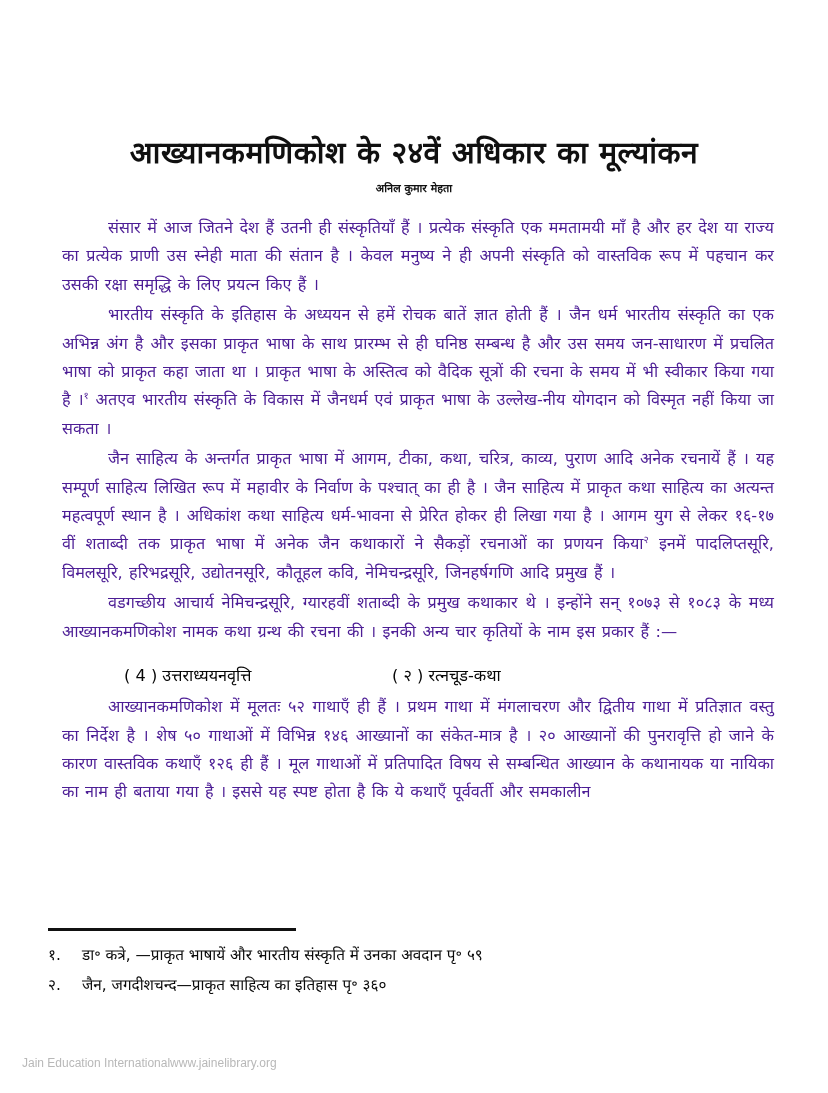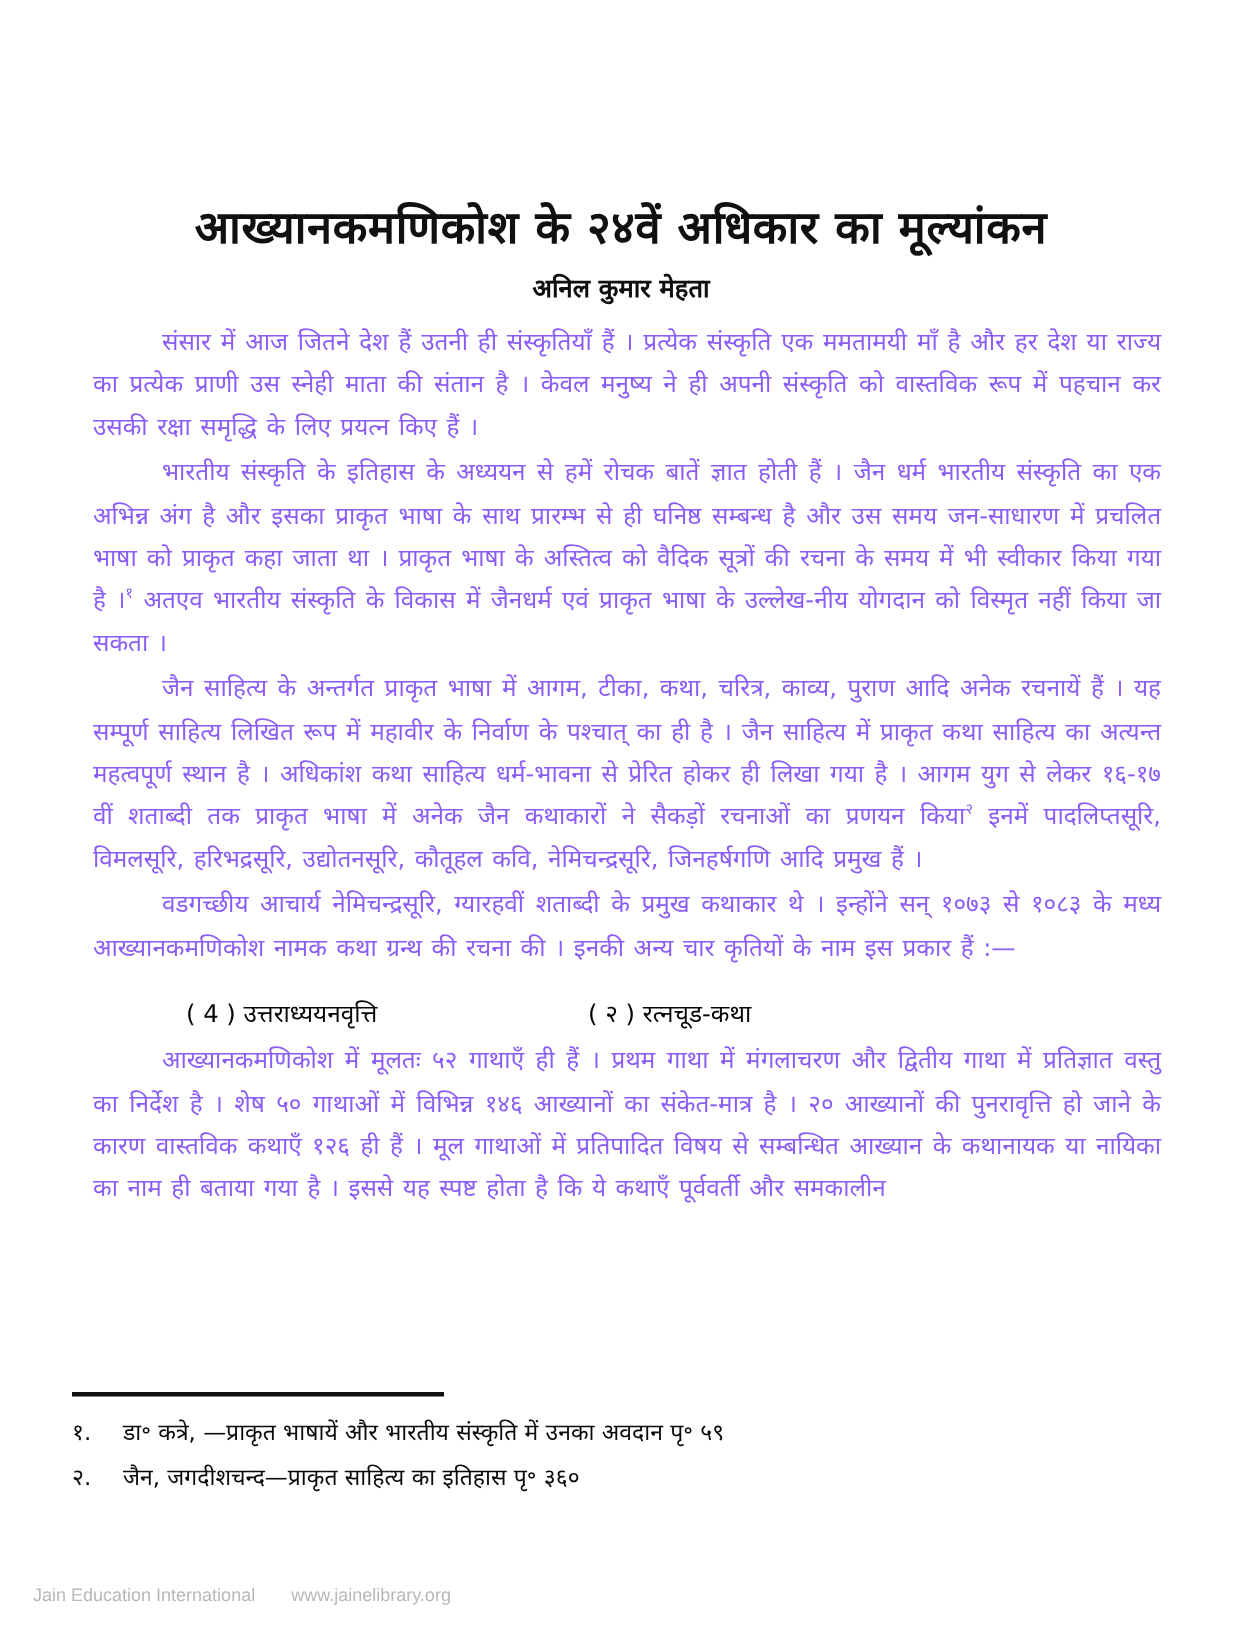--- a/index.html
+++ b/index.html
@@ -37,40 +37,40 @@
     font-family: "DejaVu Sans", sans-serif;
     font-size: 30px;
     font-weight: bold;
     letter-spacing: 0.5px;
     line-height: 1.15;
     color: #101010;
     white-space: nowrap;
   }
   .doc-author {
     font-family: "DejaVu Sans", sans-serif;
-    font-size: 17px;
+    font-size: 11px;
     font-weight: bold;
     margin-top: 9px;
     color: #101010;
   }
 
   
   .body-text {
     position: absolute;
     left: 62px;
     top: 214px;
     width: 712px;
   }
   .para {
     font-family: "DejaVu Sans", sans-serif;
     font-size: 16.2px;
     line-height: 28.4px;
     text-align: justify;
     text-justify: inter-word;
-    color: #8b5cf6;
+    color: #4c1d95;
     margin: 0 0 2px 0;
     text-indent: 46px;
     word-spacing: 1.2px;
   }
   .para.tight { margin-bottom: 16px; }
 
   .fn-ref {
     font-size: 10px;
     vertical-align: super;
     line-height: 0;
@@ -140,21 +140,20 @@
     flex: 0 0 auto;
   }
   .footer-center {
     flex: 1 1 auto;
     text-align: center;
     padding-right: 36px;
   }
   .footer-right {
     padding-right: 22px;
     flex: 0 0 auto;
-    margin-left: 24px;
   }
 </style>
 </head>
 <body>
 
 <div class="page">
 
   <div class="title-block">
     <div class="doc-title">आख्यानकमणिकोश के २४वें अधिकार का मूल्यांकन</div>
     <div class="doc-author">अनिल कुमार मेहता</div>

